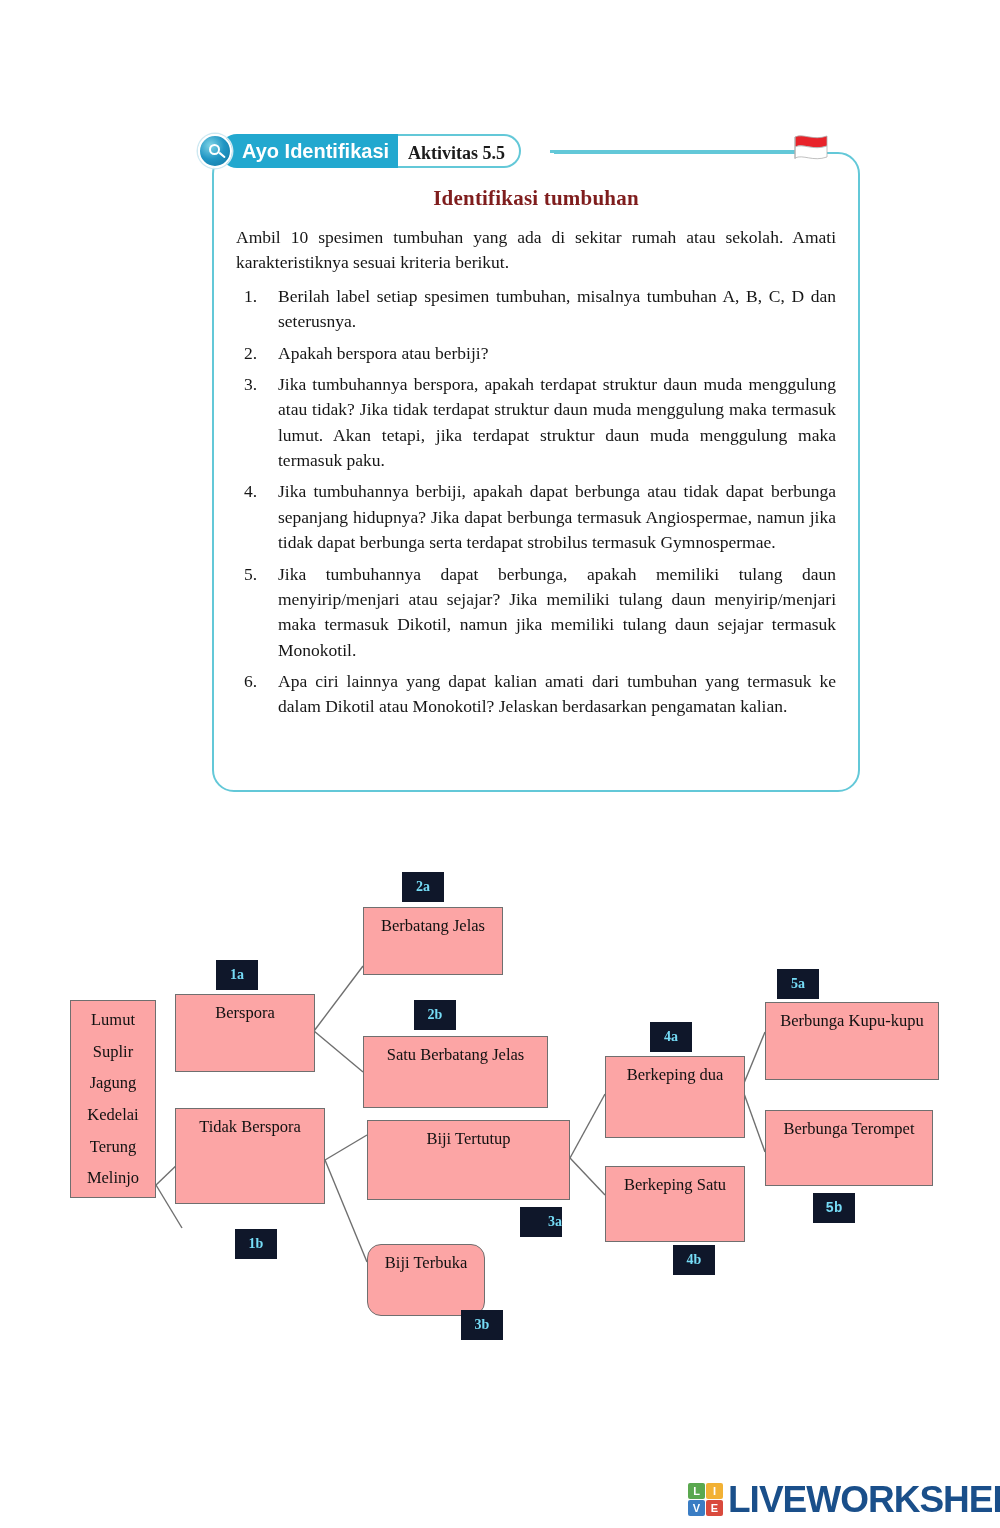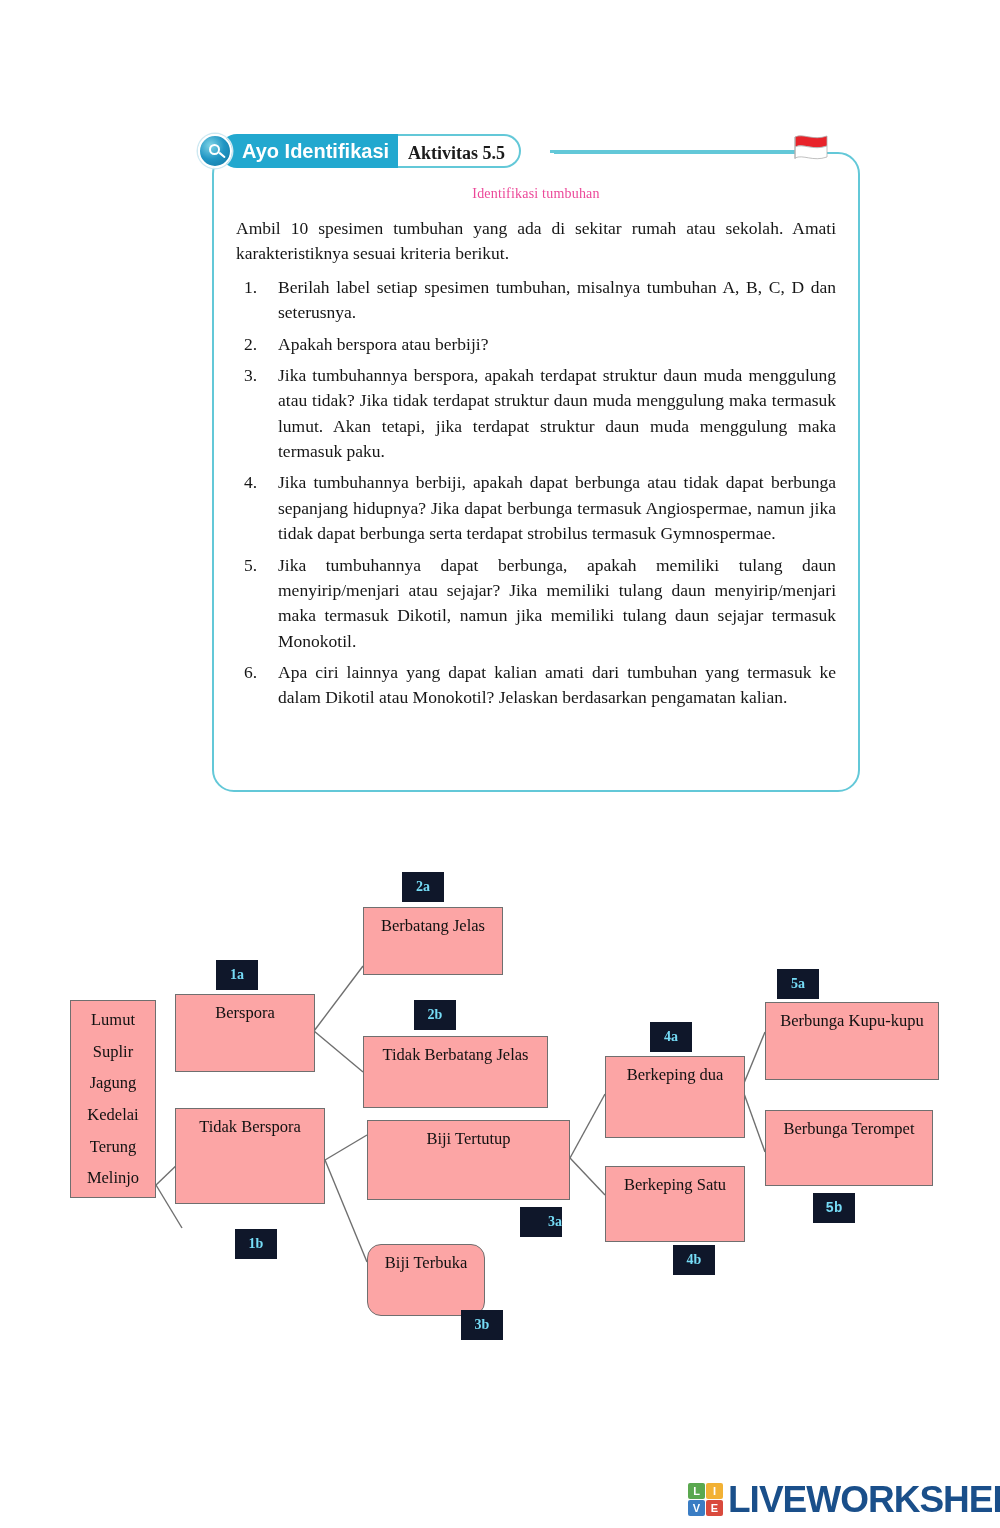--- a/index.html
+++ b/index.html
@@ -113,23 +113,23 @@
   }
 
   
   #card-body {
     position: absolute;
     left: 236px; top: 186px;
     width: 600px;
   }
   #worksheet-title {
     text-align: center;
-    color: #ec4899;
-    font-weight: normal;
-    font-size: 14px;
+    color: #7f1d1d;
+    font-weight: bold;
+    font-size: 21px;
     letter-spacing: .2px;
     margin: 0 0 14px 0;
   }
   #intro-paragraph {
     font-size: 17.5px;
     line-height: 1.45;
     color: #161616;
     text-align: justify;
     margin: 0 0 8px 0;
   }
@@ -293,21 +293,21 @@
     <span>Jagung</span>
     <span>Kedelai</span>
     <span>Terung</span>
     <span>Melinjo</span>
   </div>
 
   <div class="dbox" style="left:175px; top:142px; width:140px; height:78px;">Berspora</div>
   <div class="dbox" style="left:175px; top:256px; width:150px; height:96px;">Tidak Berspora</div>
 
   <div class="dbox" style="left:363px; top:907px; width:140px; height:68px; top:55px;">Berbatang Jelas</div>
-  <div class="dbox" style="left:363px; top:184px; width:185px; height:72px;">Tidak Berbatang Jelas</div>
+  <div class="dbox" style="left:363px; top:184px; width:185px; height:72px;">Satu Berbatang Jelas</div>
 
   <div class="dbox" style="left:367px; top:268px; width:203px; height:80px;">Biji Tertutup</div>
   <div class="dbox" style="left:367px; top:392px; width:118px; height:72px;border-radius:14px;">Biji Terbuka</div>
 
   <div class="dbox" style="left:605px; top:204px; width:140px; height:82px;">Berkeping dua</div>
   <div class="dbox" style="left:605px; top:314px; width:140px; height:76px;">Berkeping Satu</div>
 
   <div class="dbox" style="left:765px; top:150px; width:174px; height:78px;">Berbunga Kupu-kupu</div>
   <div class="dbox" style="left:765px; top:258px; width:168px; height:76px;">Berbunga Terompet</div>
 

